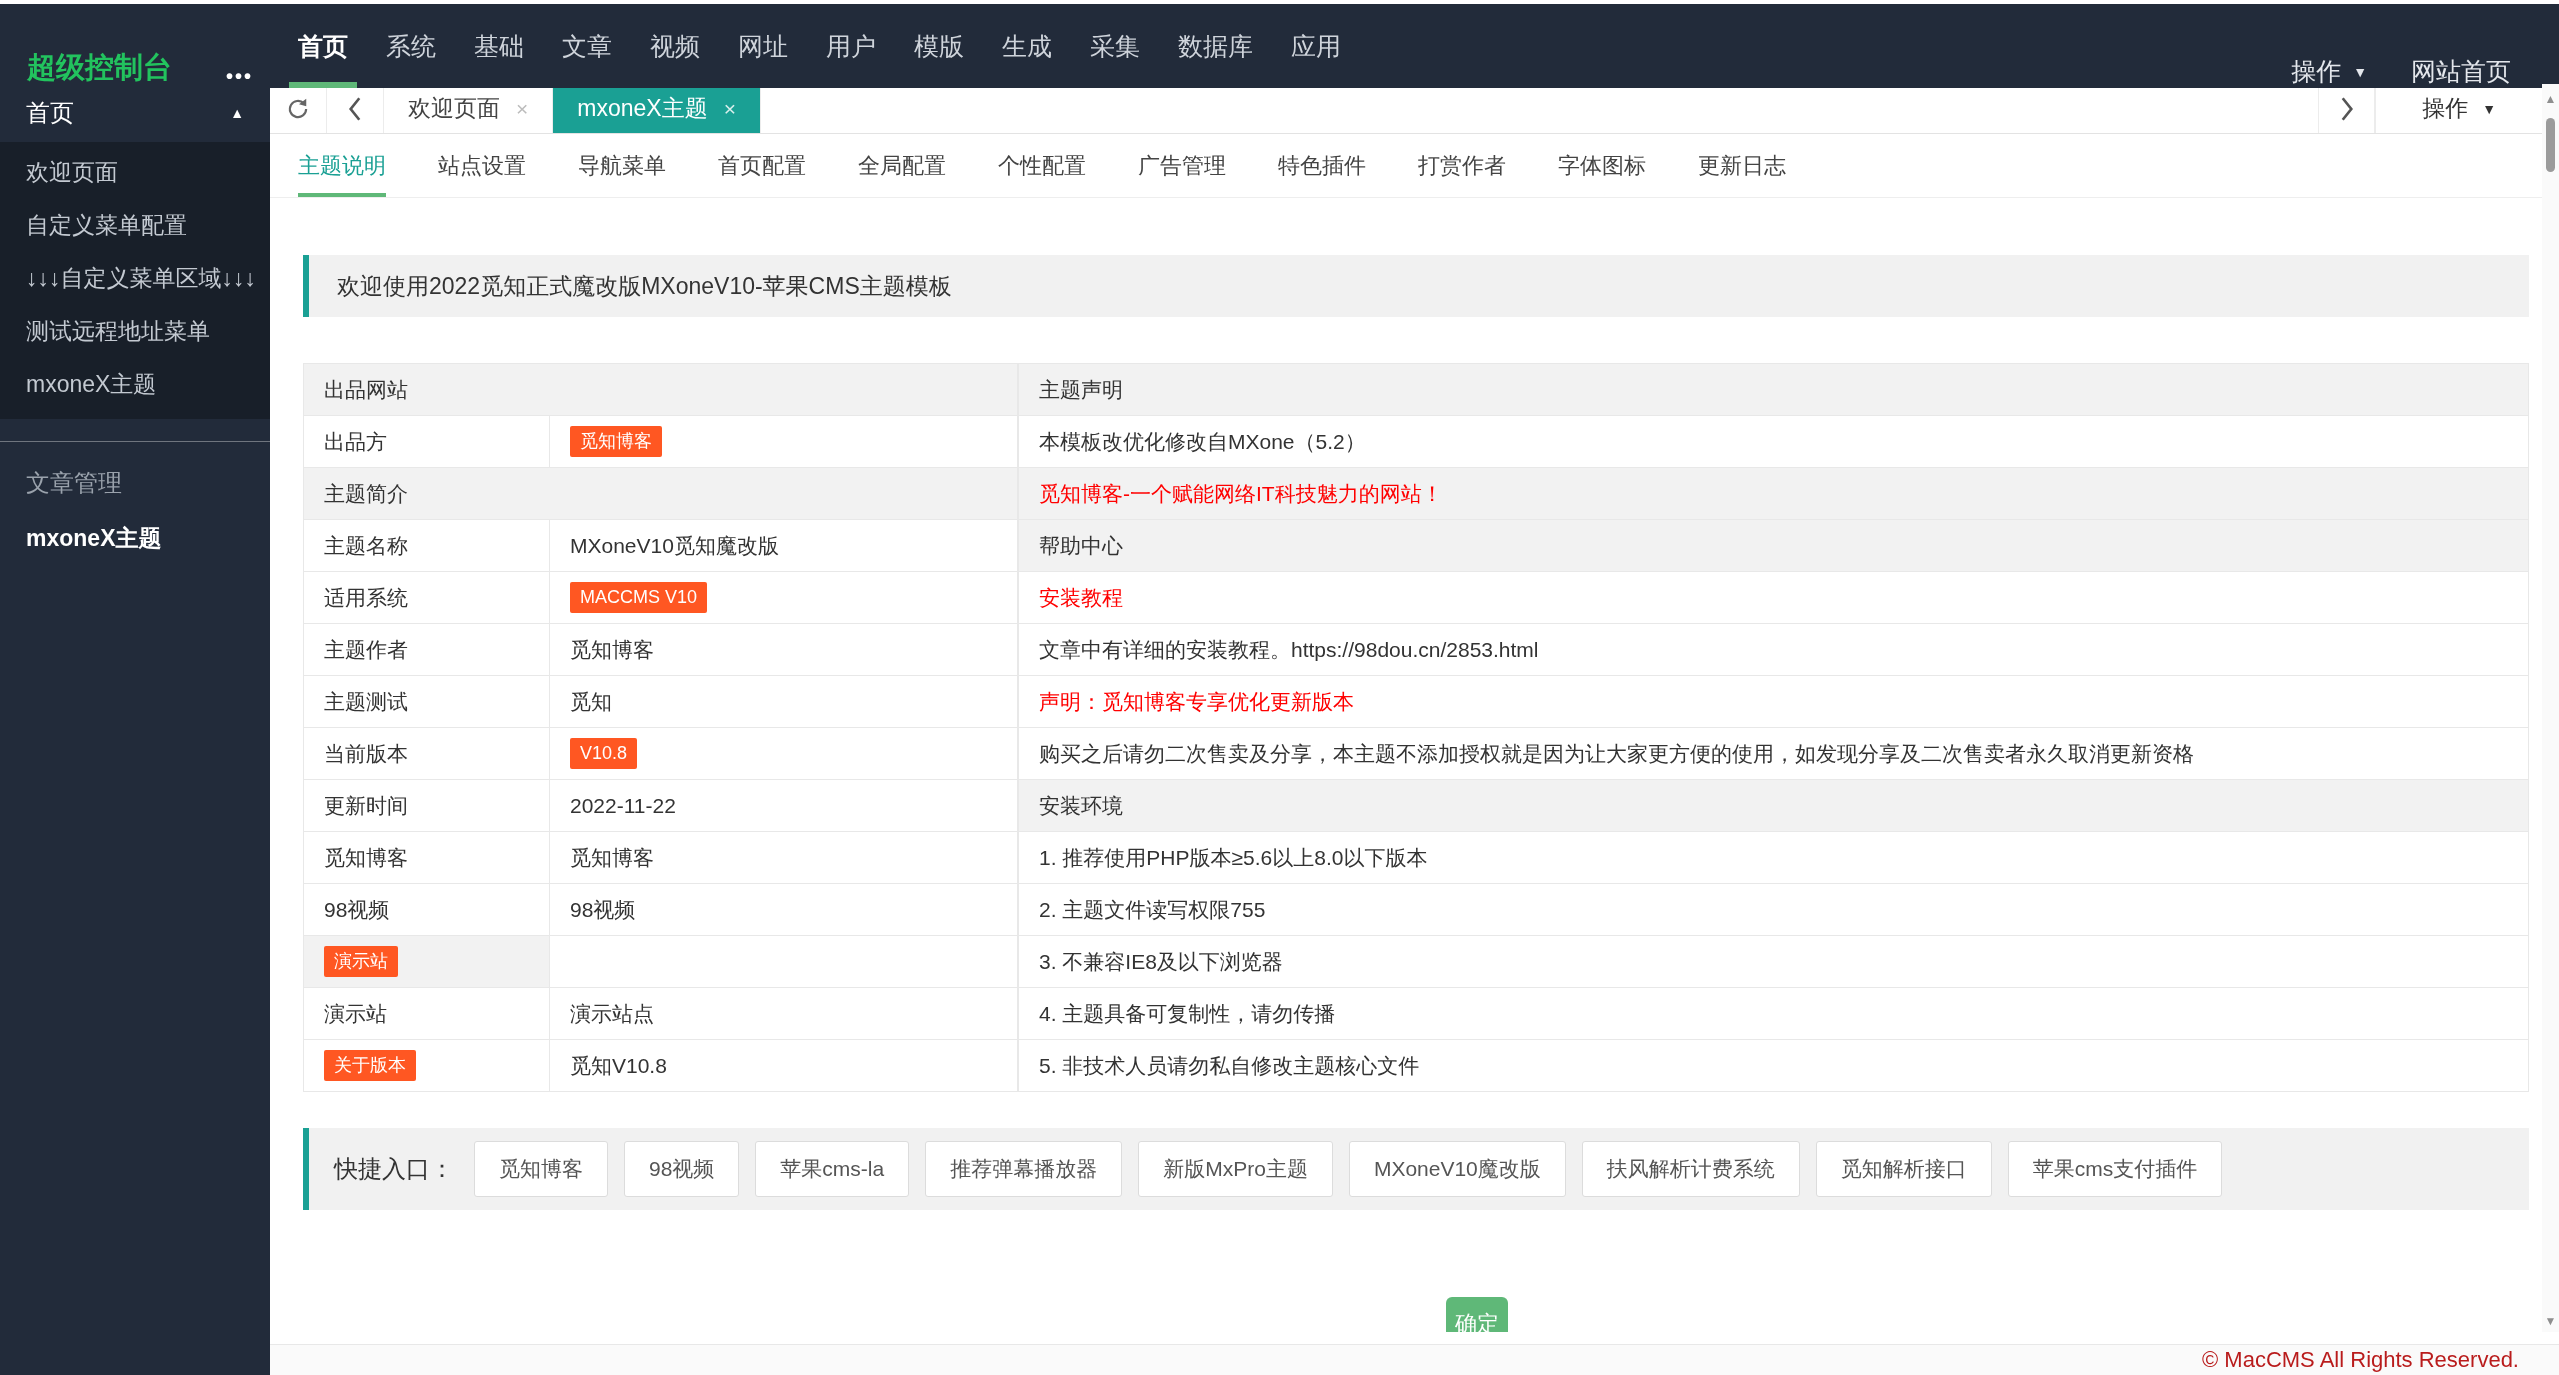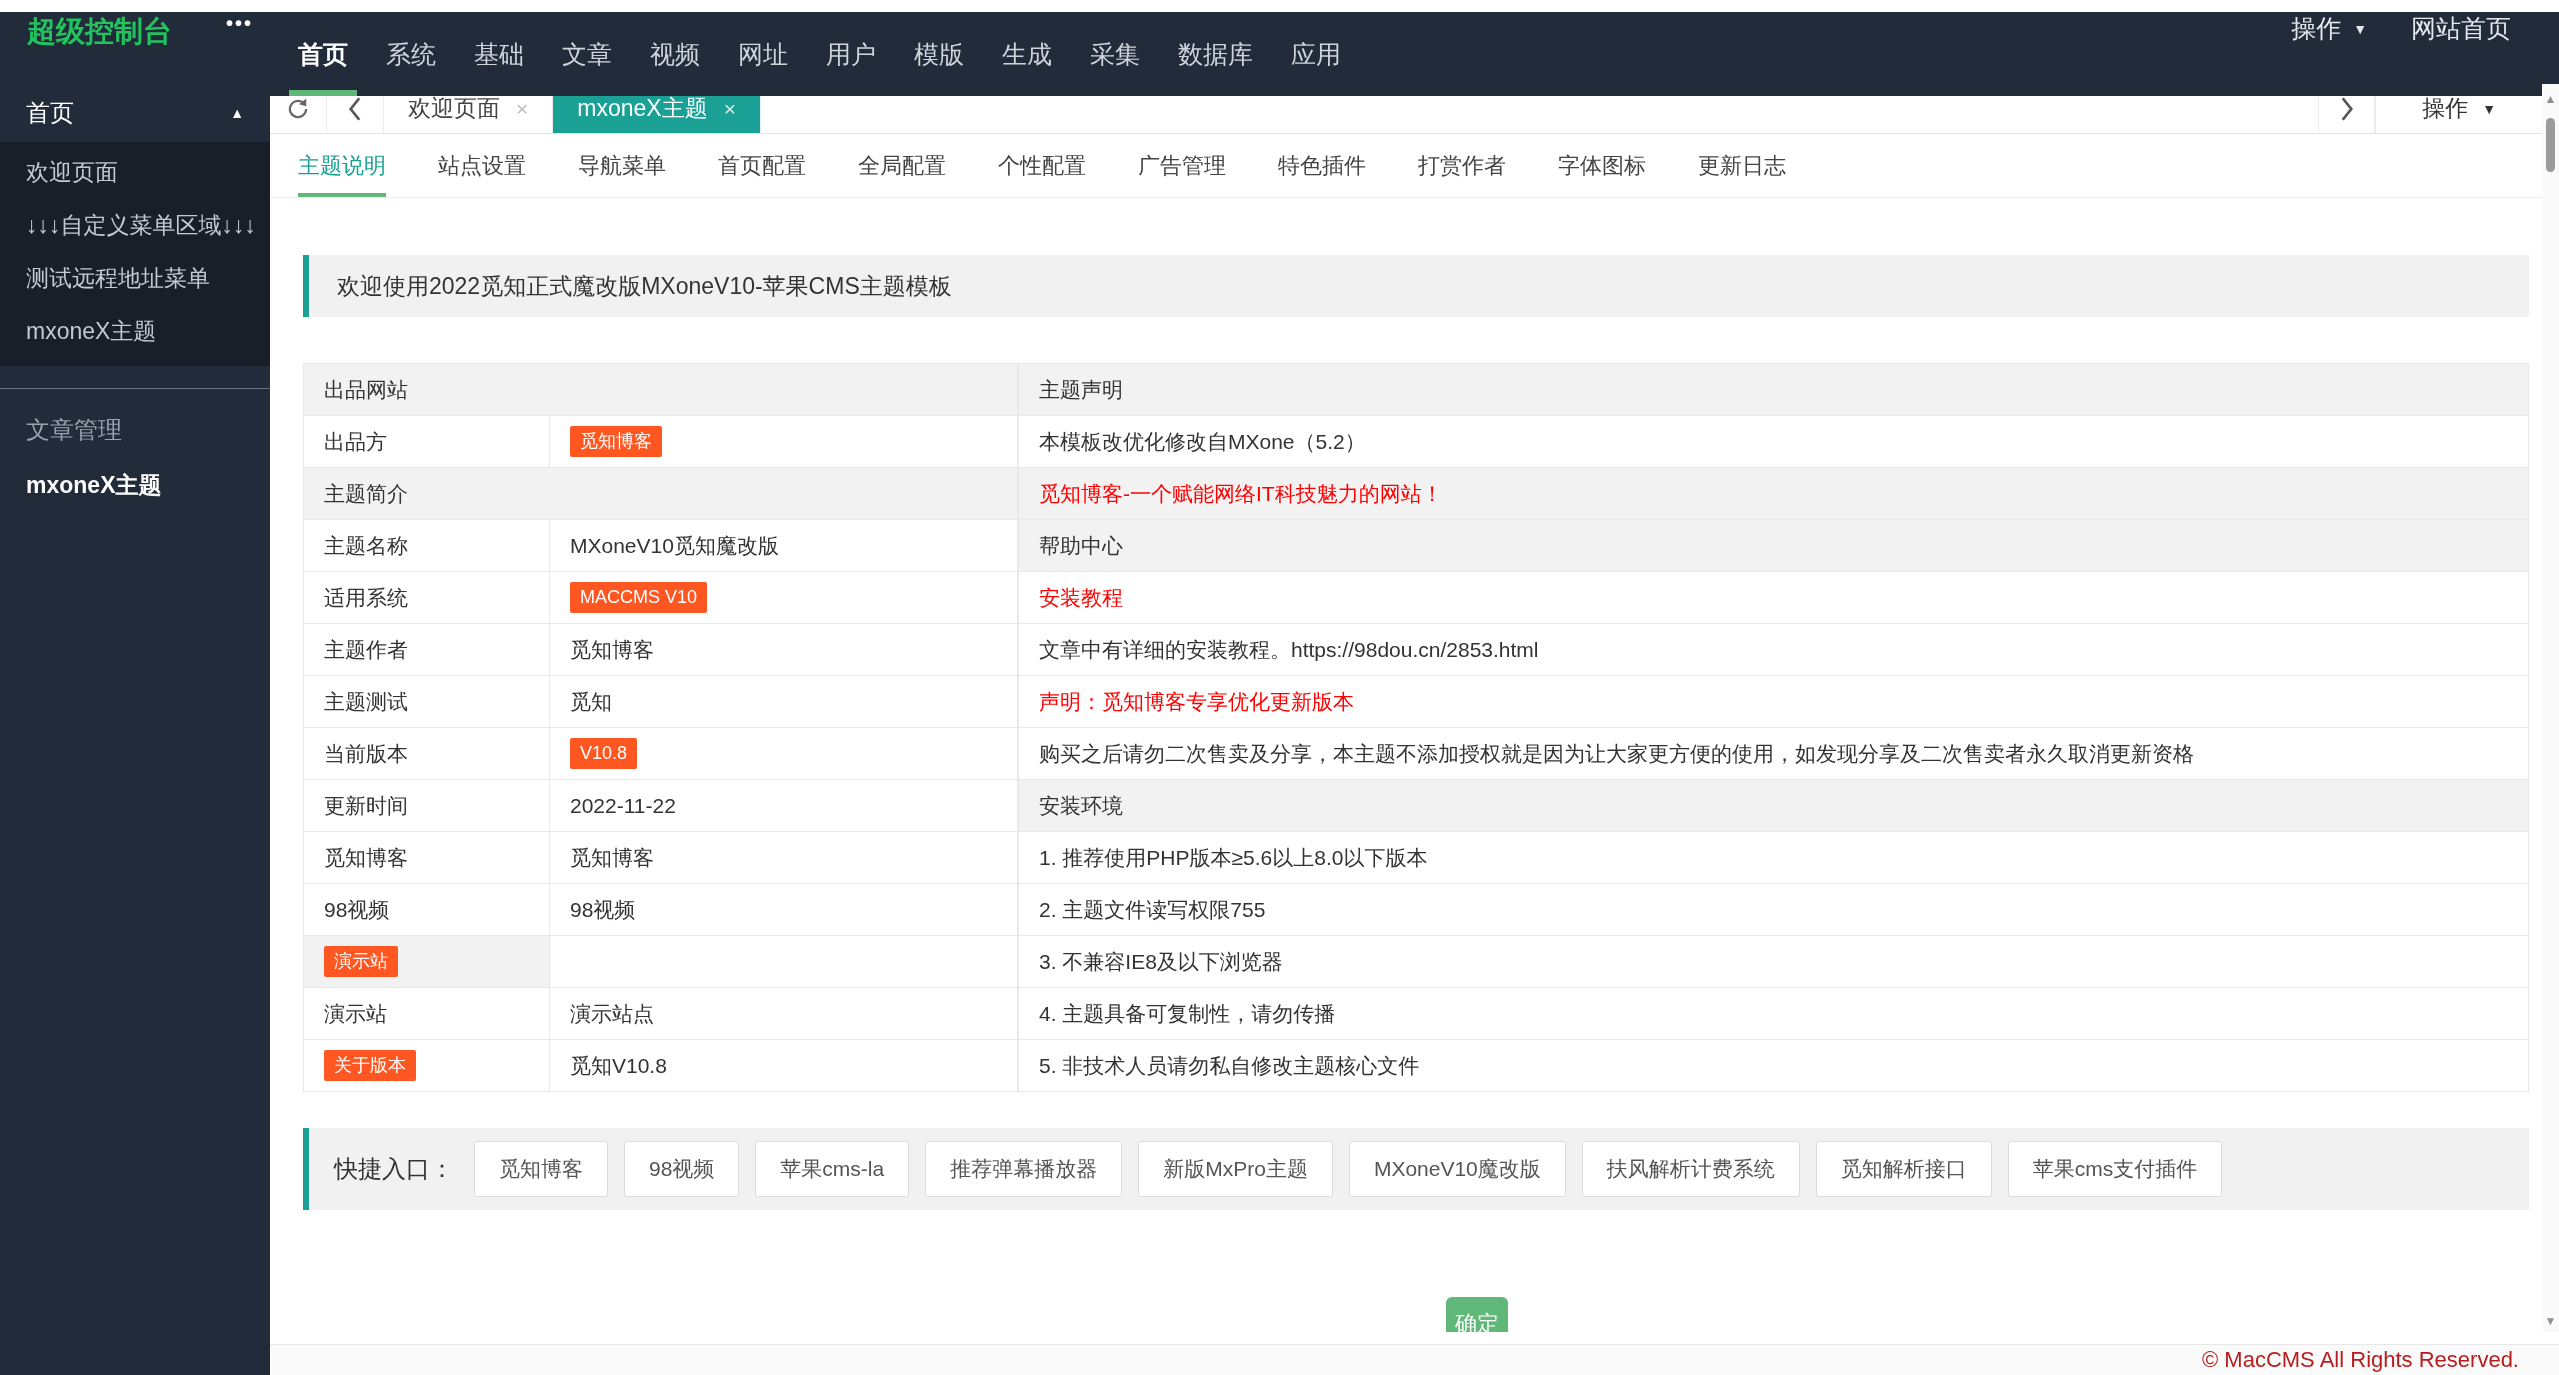--- a/index.html
+++ b/index.html
@@ -1,21 +1,21 @@
 <!DOCTYPE html>
 <html><head>
 <meta charset="utf-8">
 <style>
   *{box-sizing:border-box;margin:0;padding:0;}
   html,body{width:2559px;height:1375px;overflow:hidden;background:#fff;
     font-family:"Liberation Sans","DejaVu Sans",sans-serif;}
 
   
-  .topbar{position:absolute;left:0;top:12px;width:2559px;height:84px;background:#222b3a;
-    display:flex;align-items:flex-start;z-index:20;}
+  .topbar{position:absolute;left:0;top:4px;width:2559px;height:84px;background:#222b3a;
+    display:flex;align-items:flex-end;z-index:20;}
   .brand{padding-left:27px;width:226px;font-size:29px;font-weight:bold;color:#22c35e;}
   .top-ellipsis{color:#fff;font-size:20px;font-weight:bold;letter-spacing:2px;margin-right:26px;cursor:pointer;}
   .topnav{display:flex;height:100%;align-items:stretch;}
   .nav-item{position:relative;display:flex;align-items:center;padding:0 19px;
     font-size:25px;color:#cfd4db;cursor:pointer;}
   .nav-item.active{color:#fff;font-weight:bold;}
   .nav-item.active::after{content:"";position:absolute;left:50%;transform:translateX(-50%);
     bottom:0;width:68px;height:6px;background:#5FB878;}
   .top-right{margin-left:auto;display:flex;align-items:center;gap:44px;padding-right:48px;
     font-size:25px;color:#e4e7ec;}
@@ -120,20 +120,21 @@
   </div>
 </div>
 
 <div class="sidebar">
   <div class="side-header">
     <span>首页</span>
     <span class="caret">▲</span>
   </div>
   <div class="side-sub">
     <div class="side-item">欢迎页面</div>
+    <div class="side-item">自定义菜单配置</div>
     <div class="side-item">↓↓↓自定义菜单区域↓↓↓</div>
     <div class="side-item">测试远程地址菜单</div>
     <div class="side-item">mxoneX主题</div>
   </div>
   <div class="side-divider"></div>
   <div class="side-header dim">
     <span>文章管理</span>
   </div>
   <div class="side-item active">mxoneX主题</div>
 </div>

